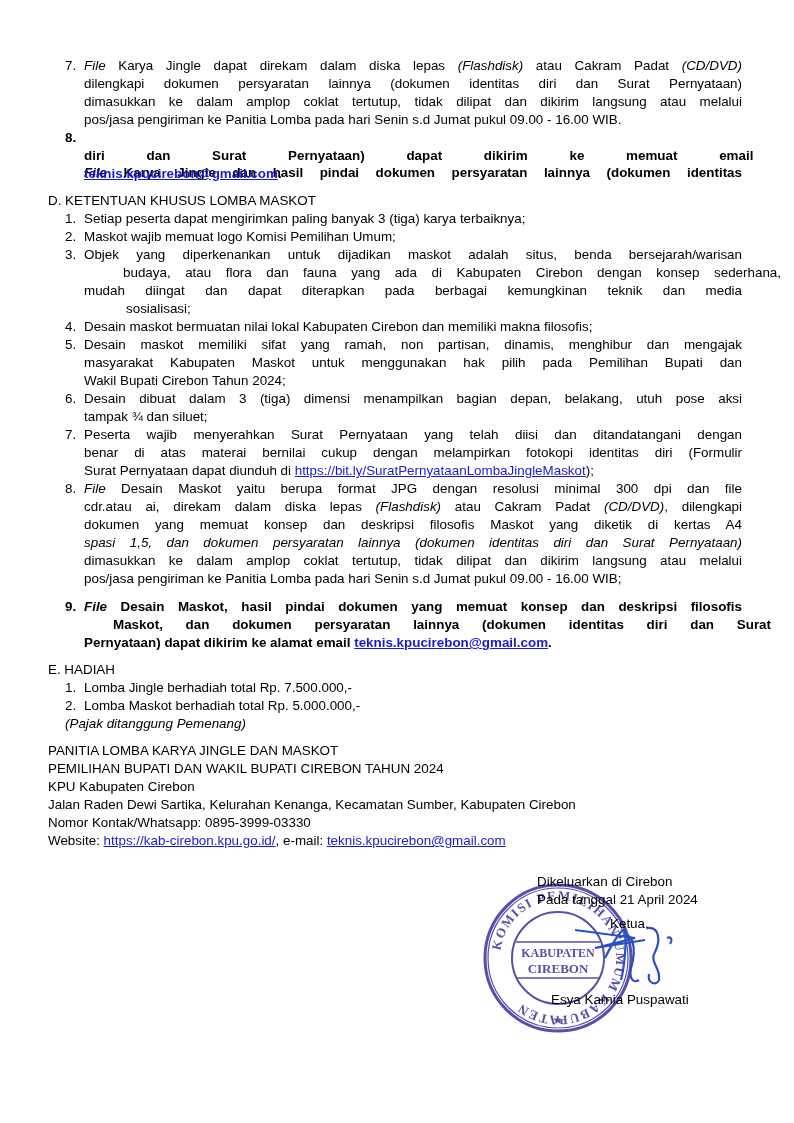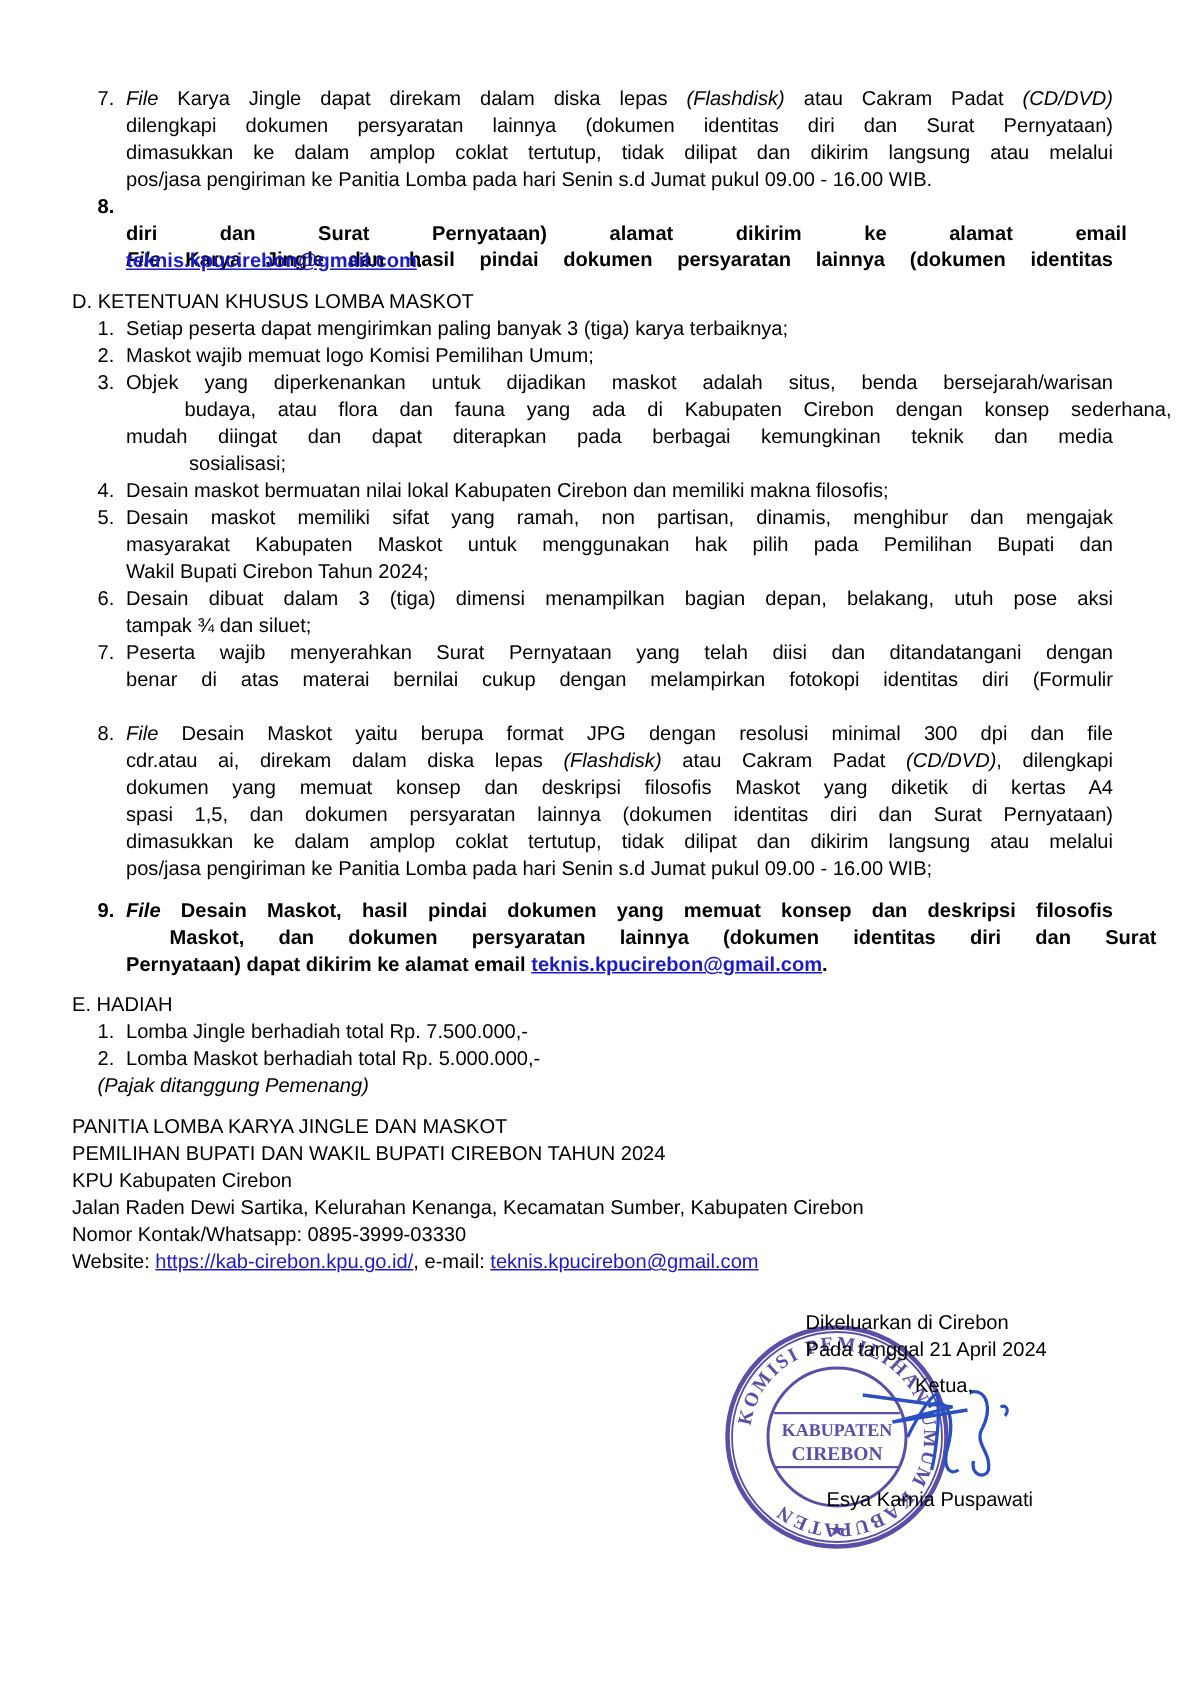--- a/index.html
+++ b/index.html
@@ -21,21 +21,21 @@
 <div class="page">
 
   <div class="num" style="left:65px;top:58px;">7.</div>
   <div class="just" style="left:84px;top:58px;width:658px;"><span class="i">File</span><span> Karya Jingle dapat direkam dalam diska lepas </span><span class="i">(Flashdisk)</span><span> atau Cakram Padat </span><span class="i">(CD/DVD)</span></div>
   <div class="just" style="left:84px;top:76px;width:658px;">dilengkapi dokumen persyaratan lainnya (dokumen identitas diri dan Surat Pernyataan)</div>
   <div class="just" style="left:84px;top:94px;width:658px;">dimasukkan ke dalam amplop coklat tertutup, tidak dilipat dan dikirim langsung atau melalui</div>
   <div class="line" style="left:84px;top:112px;">pos/jasa pengiriman ke Panitia Lomba pada hari Senin s.d Jumat pukul 09.00 - 16.00 WIB.</div>
 
   <div class="num b" style="left:65px;top:130px;">8.</div>
   <div class="just b" style="left:84px;top:141px;width:658px;margin-top:24px;"><span class="i">File</span><span> Karya Jingle dan hasil pindai dokumen persyaratan lainnya (dokumen identitas</span></div>
-  <div class="just b" style="left:84px;top:148px;width:658px;word-spacing:38px;">diri dan Surat Pernyataan) alamat dikirim ke alamat email</div>
+  <div class="just b" style="left:84px;top:148px;width:658px;word-spacing:38px;">diri dan Surat Pernyataan) dapat dikirim ke memuat email</div>
   <div class="line b" style="left:84px;top:166px;"><span class="link">teknis.kpucirebon@gmail.com</span><span>.</span></div>
 
   <div class="line" style="left:48px;top:193px;">D. KETENTUAN KHUSUS LOMBA MASKOT</div>
 
   <div class="num" style="left:65px;top:211px;">1.</div>
   <div class="line" style="left:84px;top:211px;">Setiap peserta dapat mengirimkan paling banyak 3 (tiga) karya terbaiknya;</div>
 
   <div class="num" style="left:65px;top:229px;">2.</div>
   <div class="line" style="left:84px;top:229px;">Maskot wajib memuat logo Komisi Pemilihan Umum;</div>
 
@@ -53,26 +53,27 @@
   <div class="just" style="left:84px;top:355px;width:658px;">masyarakat Kabupaten Maskot untuk menggunakan hak pilih pada Pemilihan Bupati dan</div>
   <div class="line" style="left:84px;top:373px;">Wakil Bupati Cirebon Tahun 2024;</div>
 
   <div class="num" style="left:65px;top:391px;">6.</div>
   <div class="just" style="left:84px;top:391px;width:658px;">Desain dibuat dalam 3 (tiga) dimensi menampilkan bagian depan, belakang, utuh pose aksi</div>
   <div class="line" style="left:84px;top:409px;">tampak ¾ dan siluet;</div>
 
   <div class="num" style="left:65px;top:427px;">7.</div>
   <div class="just" style="left:84px;top:427px;width:658px;">Peserta wajib menyerahkan Surat Pernyataan yang telah diisi dan ditandatangani dengan</div>
   <div class="just" style="left:84px;top:445px;width:658px;">benar di atas materai bernilai cukup dengan melampirkan fotokopi identitas diri (Formulir</div>
+  <div class="line" style="left:84px;top:463px;"><span>Surat Pernyataan dapat diunduh di </span><span class="link">https://bit.ly/SuratPernyataanLombaJingleMaskot</span><span>);</span></div>
 
   <div class="num" style="left:65px;top:481px;">8.</div>
   <div class="just" style="left:84px;top:481px;width:658px;"><span class="i">File</span><span> Desain Maskot yaitu berupa format JPG dengan resolusi minimal 300 dpi dan file</span></div>
   <div class="just" style="left:84px;top:499px;width:658px;"><span>cdr.atau ai, direkam dalam diska lepas </span><span class="i">(Flashdisk)</span><span> atau Cakram Padat </span><span class="i">(CD/DVD)</span><span>, dilengkapi</span></div>
   <div class="just" style="left:84px;top:517px;width:658px;">dokumen yang memuat konsep dan deskripsi filosofis Maskot yang diketik di kertas A4</div>
-  <div class="just" style="left:84px;top:535px;width:658px;">spasi 1,5, dan dokumen persyaratan lainnya (dokumen identitas diri dan Surat Pernyataan)</div>
+  <div class="just" style="left:84px;top:535px;width:658px;font-style:italic;">spasi 1,5, dan dokumen persyaratan lainnya (dokumen identitas diri dan Surat Pernyataan)</div>
   <div class="just" style="left:84px;top:553px;width:658px;">dimasukkan ke dalam amplop coklat tertutup, tidak dilipat dan dikirim langsung atau melalui</div>
   <div class="line" style="left:84px;top:571px;">pos/jasa pengiriman ke Panitia Lomba pada hari Senin s.d Jumat pukul 09.00 - 16.00 WIB;</div>
 
   <div class="num b" style="left:65px;top:599px;">9.</div>
   <div class="just b" style="left:84px;top:599px;width:658px;"><span class="i">File</span><span> Desain Maskot, hasil pindai dokumen yang memuat konsep dan deskripsi filosofis</span></div>
   <div class="just b" style="left:84px;top:617px;width:658px;padding-left:29px;">Maskot, dan dokumen persyaratan lainnya (dokumen identitas diri dan Surat</div>
   <div class="line b" style="left:84px;top:635px;"><span>Pernyataan) dapat dikirim ke alamat email </span><span class="link">teknis.kpucirebon@gmail.com</span><span>.</span></div>
 
   <div class="line" style="left:48px;top:662px;">E. HADIAH</div>
   <div class="num" style="left:65px;top:680px;">1.</div>

